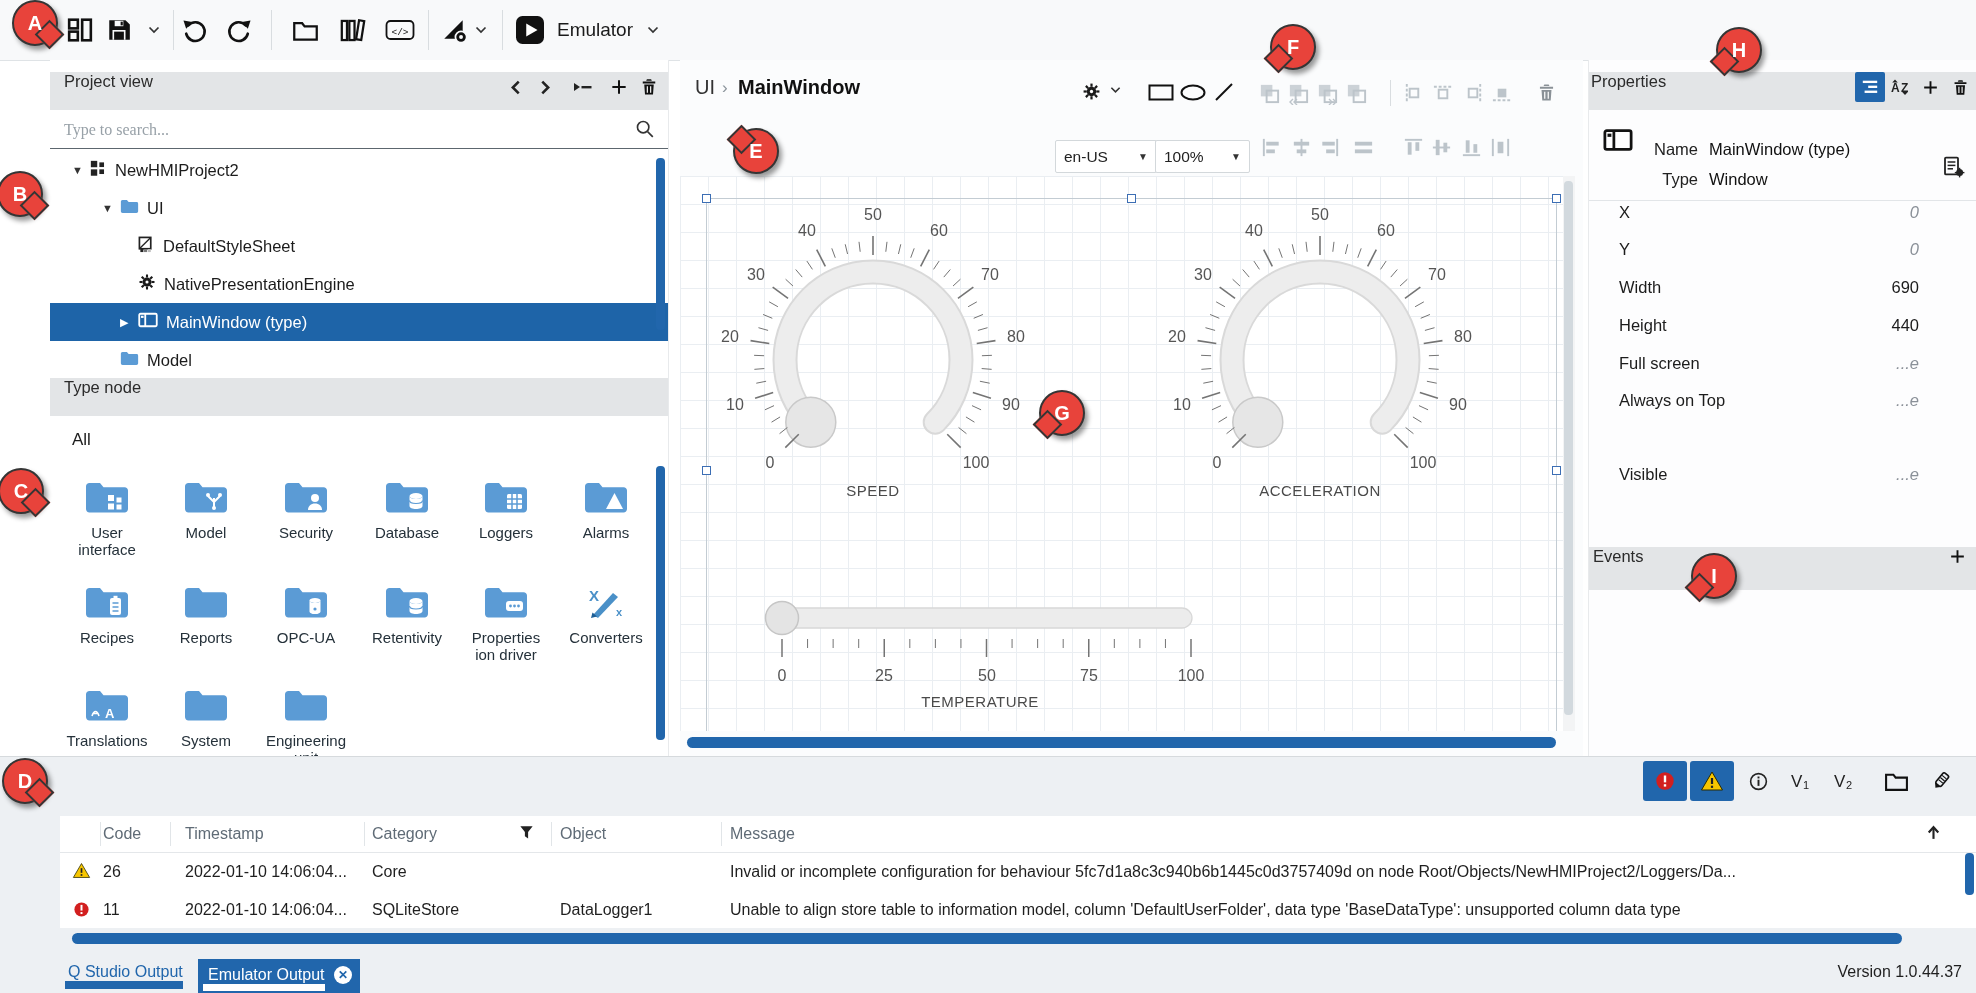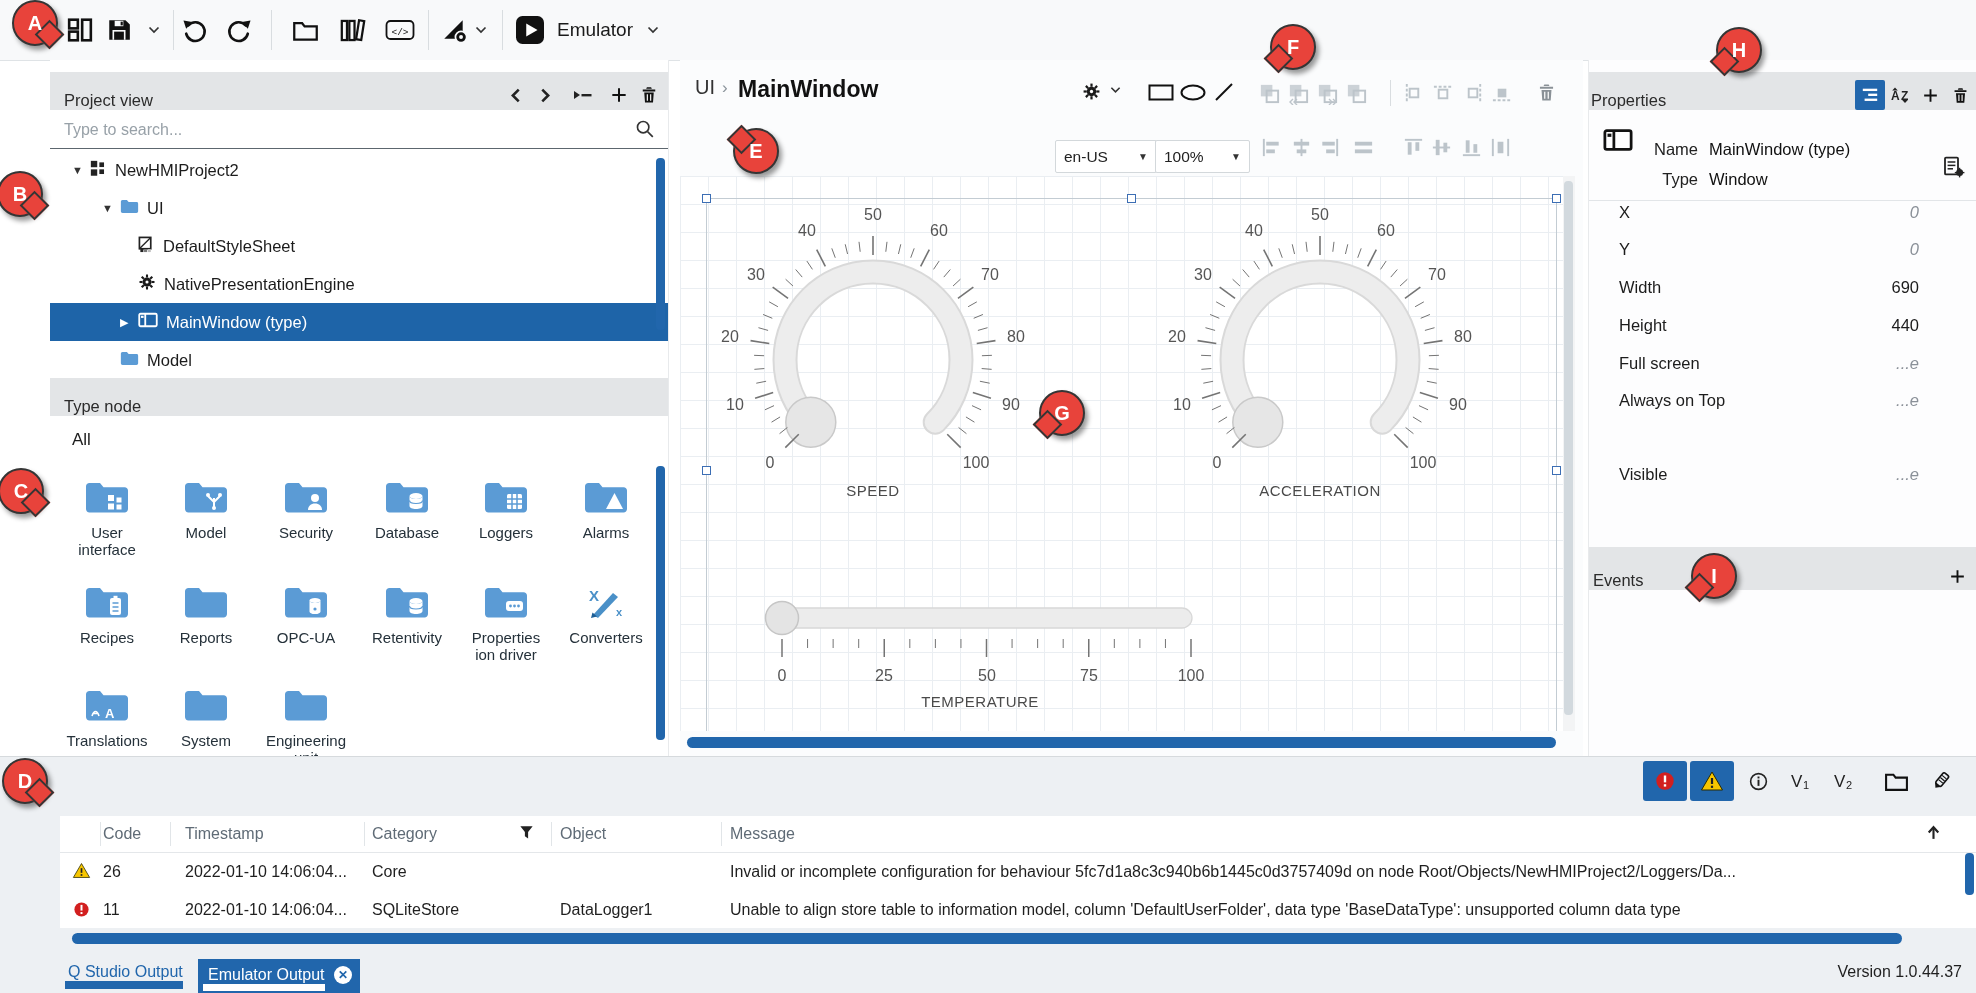--- a/index.html
+++ b/index.html
@@ -5,28 +5,28 @@
   html,body{margin:0;padding:0;background:#fff}
   #app{position:relative;width:1976px;height:993px;background:#fff;font-family:"Liberation Sans",sans-serif;overflow:hidden;color:#222}
   .abs{position:absolute}
   .ic{display:block}
   
   #toolbar{position:absolute;left:0;top:0;width:1976px;height:60px;background:#f8f9fa;border-bottom:1px solid #dfe3e6}
   .tbtn{position:absolute;top:0;height:60px;display:flex;align-items:center;justify-content:center;cursor:pointer}
   .tsep{position:absolute;top:10px;width:1px;height:40px;background:#d9dde0}
   .emu-label{font-size:19px;color:#1a1a1a}
   
-  .panel-head{position:absolute;left:0;width:100%;height:38px;background:#e3e5e7;display:flex;align-items:flex-end;font-size:16.5px;color:#2b2b2b}
+  .panel-head{position:absolute;left:0;width:100%;height:38px;background:#e3e5e7;display:flex;align-items:flex-start;font-size:16.5px;color:#2b2b2b}
   #left{position:absolute;left:50px;top:60px;width:618px;height:696px;background:#fff;overflow:hidden;border-right:1px solid #e8eaec}
   #right{position:absolute;left:1588px;top:60px;width:388px;height:696px;background:#fdfdfe;border-left:1px solid #e8eaec}
   #canvasreg{position:absolute;left:680px;top:60px;width:903px;height:696px;background:#fbfcfd}
   .hbtn{display:flex;align-items:center;justify-content:center;width:30px;height:30px;cursor:pointer}
   
   #searchrow{position:absolute;left:0;top:52px;width:618px;height:36px;border-bottom:1px solid #5c666e}
-  #searchrow input{position:absolute;left:12px;top:4px;width:560px;height:26px;border:none;outline:none;font-size:16px;color:#c2410c;background:transparent;font-family:Liberation Sans, sans-serif}
+  #searchrow input{position:absolute;left:12px;top:4px;width:560px;height:26px;border:none;outline:none;font-size:16px;color:#c2410c;background:transparent;font-family:Liberation Serif, serif}
   #searchrow input::placeholder{color:#98a1a8}
   
   .trow{position:absolute;left:0;width:618px;height:38px;display:flex;align-items:center;font-size:16.5px;color:#1c1c1c;cursor:pointer}
   .trow .caret{width:12px;margin-right:6px;color:#333;font-size:11px}
   .trow.sel{background:#1e64a8;color:#fff}
   .ticon{margin-right:8px;flex:0 0 auto}
   .bluebar{position:absolute;width:9px;border-radius:4px;background:#2166ac}
   
   .gitem{position:absolute;width:98px;text-align:center;cursor:pointer}
   .gitem .lbl{margin-top:4px;font-size:15px;line-height:17px;color:#25313a}
@@ -497,21 +497,21 @@
         </svg>
       <div class="lbl"><span>Engineering</span><br><span>unit</span></div>
     </div>
     <div class="bluebar" style="left:606px;top:406px;height:274px"></div>
   </div>
 
   <div id="canvasreg">
     <div id="crumbrow">
       <span class="bc" style="left:15px;color:#333">UI</span>
       <span class="bc" style="left:42px;color:#8a939b;font-size:17px;top:18px">›</span>
-      <span class="bc" style="left:58px;font-weight:bold;font-size:23px;color:#111">MainWindow</span>
+      <span class="bc" style="left:58px;font-weight:bold;font-size:20px;color:#111">MainWindow</span>
       <div class="cbtn" style="left:402px;top:22px">
           <svg width="19" height="19">
             <use href="#sym-gear"></use>
           </svg>
         </div>
       <div class="cbtn" style="left:430px;top:26px;color:#333">
           <svg width="11" height="8">
             <use href="#sym-chevdown"></use>
           </svg>
         </div>

